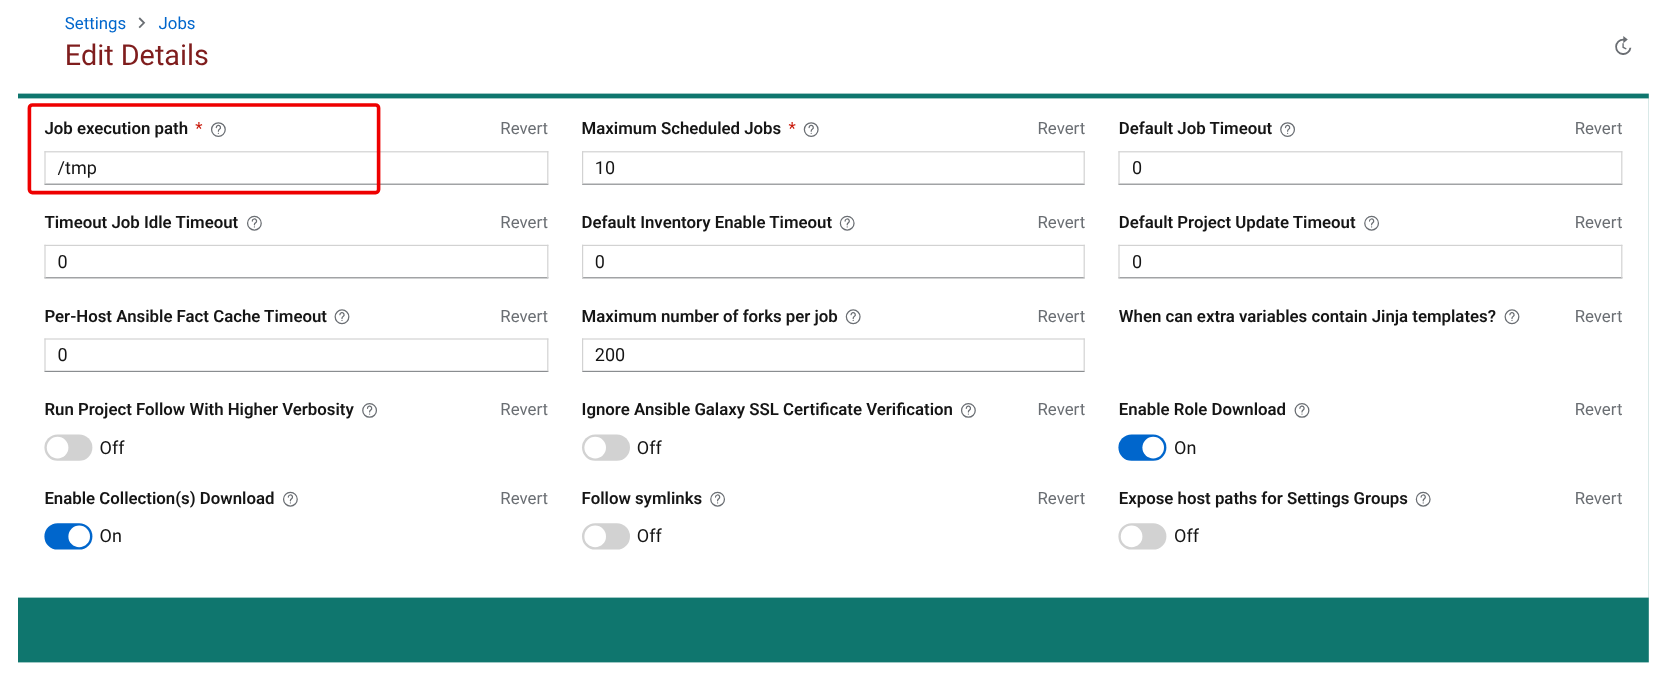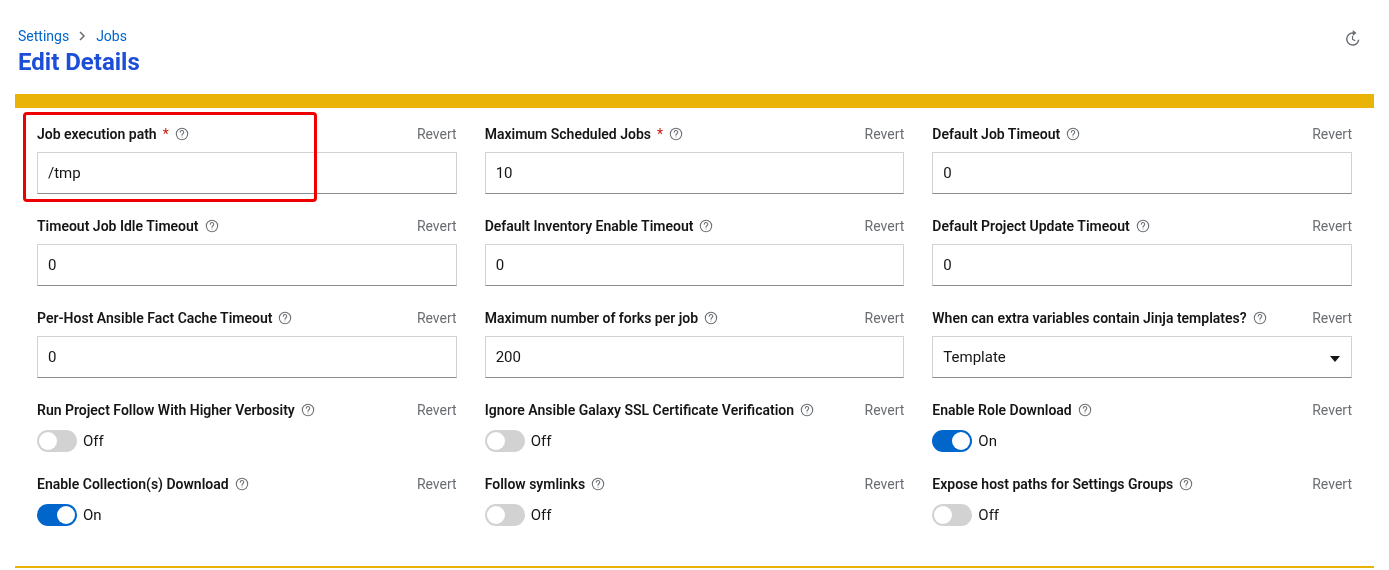--- a/index.html
+++ b/index.html
@@ -6,54 +6,55 @@
   body {
     font-family: -apple-system, BlinkMacSystemFont, "Segoe UI", Roboto, "Helvetica Neue", Arial, sans-serif;
     background: #fff;
     color: #151515;
     font-size: 14px;
     width: 1389px;
     height: 570px;
     overflow: hidden;
   }
   .page-header {
-    padding: 28px 18px 0 18px;
+    padding: 12px 18px 0 18px;
     position: relative;
+    margin-left: 36px;
   }
   .breadcrumb {
     display: flex;
     align-items: center;
     gap: 10px;
     font-size: 14px;
     margin-bottom: 4px;
   }
   .breadcrumb a {
     color: #0066cc;
     text-decoration: none;
     cursor: pointer;
   }
   .breadcrumb .sep {
     color: #6a6e73;
   }
   h1.page-title {
     font-size: 24px;
-    font-weight: 700;
-    color: #1d4ed8;
+    font-weight: 400;
+    color: #7f1d1d;
   }
   .history-icon {
     position: absolute;
     right: 28px;
     top: 30px;
     color: #6a6e73;
     cursor: pointer;
   }
   .outer-panel {
-    background: #eab308;
+    background: #0f766e;
     margin: 18px 15px 0 15px;
-    padding: 14px 0 0 0;
+    padding: 4px 0 0 0;
     height: 474px;
   }
   .form-card {
     background: #fff;
     margin: 0 0px;
     padding: 18px 22px 40px 22px;
   }
   .form-grid {
     display: grid;
     grid-template-columns: repeat(3, 1fr);
@@ -91,21 +92,21 @@
   .revert {
     color: #6a6e73;
     font-size: 14px;
     cursor: pointer;
     background: none;
     border: none;
     font-family: inherit;
   }
   .text-input, .select-input {
     width: 100%;
-    height: 42px;
+    height: 28px;
     border: 1px solid #d2d2d2;
     border-bottom: 1px solid #8a8d90;
     background: #fff;
     padding: 0 10px;
     font-size: 15px;
     color: #151515;
     font-family: inherit;
     outline: none;
   }
   .select-wrap {
@@ -340,28 +341,20 @@
             <span class="help-icon">
               <svg width="14" height="14" viewBox="0 0 16 16" fill="none" stroke="currentColor" stroke-width="1.2">
                   <circle cx="8" cy="8" r="6.5"></circle>
                   <path d="M6 6a2 2 0 1 1 3 1.7c-.7.4-1 .8-1 1.8" stroke-linecap="round"></path>
                   <circle cx="8" cy="11.5" r=".6" fill="currentColor" stroke="none"></circle>
                 </svg>
             </span>
           </span>
           <button class="revert">Revert</button>
         </div>
-        <div class="select-wrap">
-          <input class="select-input" readonly="" value="Template" style="">
-          <span class="select-caret">
-            <svg width="10" height="6" viewBox="0 0 10 6">
-                <path d="M0 0 L5 6 L10 0 Z" fill="currentColor"></path>
-              </svg>
-          </span>
-        </div>
       </div>
 
       <div class="field">
         <div class="field-header">
           <span class="label-wrap">
             <span>Run Project Follow With Higher Verbosity</span>
             <span class="help-icon">
               <svg width="14" height="14" viewBox="0 0 16 16" fill="none" stroke="currentColor" stroke-width="1.2">
                   <circle cx="8" cy="8" r="6.5"></circle>
                   <path d="M6 6a2 2 0 1 1 3 1.7c-.7.4-1 .8-1 1.8" stroke-linecap="round"></path>

